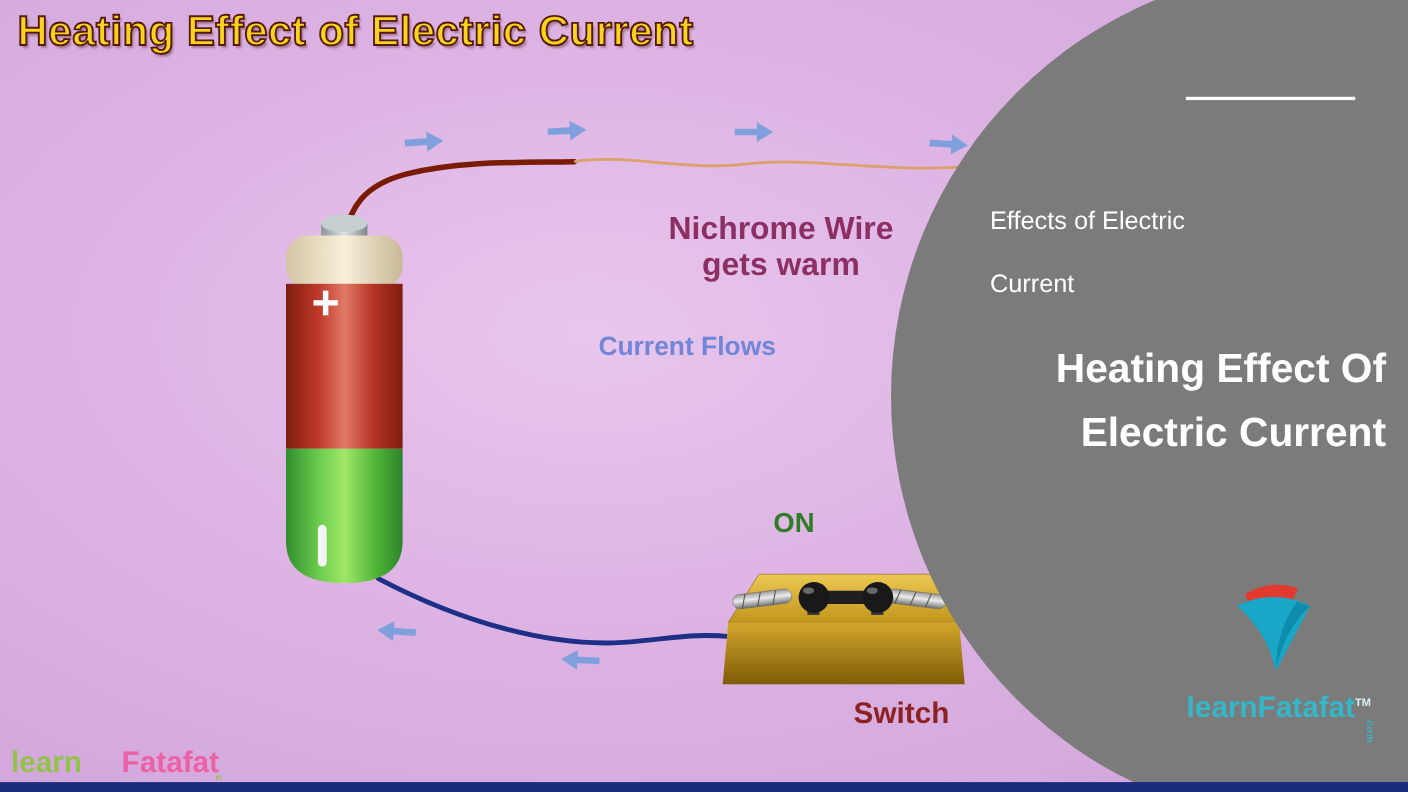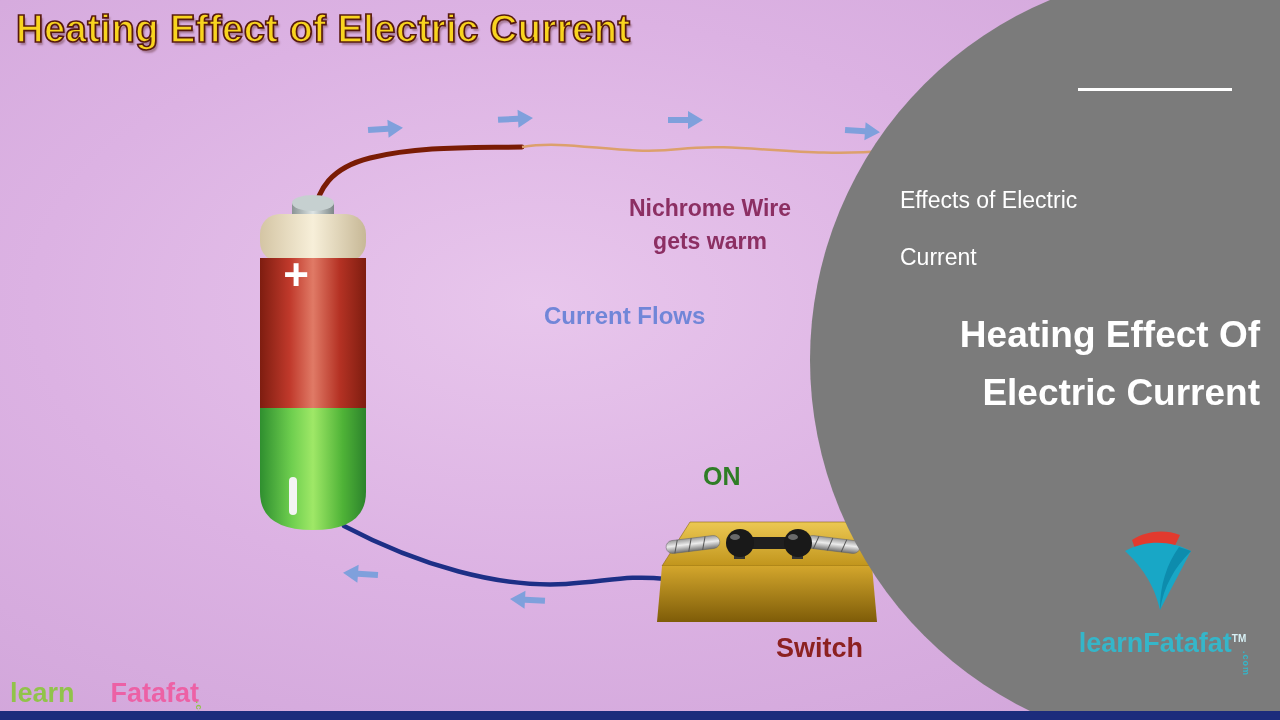--- a/index.html
+++ b/index.html
@@ -11,21 +11,21 @@
   .abs{position:absolute;}
   
   .slide-title{
     left:16px;top:8px;font-size:38px;font-weight:800;letter-spacing:.5px;
     color:#f8d41f;-webkit-text-stroke:1.7px #56190e;
     text-shadow:2px 3px 2px rgba(70,20,15,.35);
     white-space:nowrap;
   }
   
   .nichrome{left:590px;top:192px;width:240px;text-align:center;
-    color:#8c2f63;font-weight:700;font-size:23px;line-height:33px;}
+    color:#8c2f63;font-weight:700;font-size:29px;line-height:33px;}
   .current-flows{left:544px;top:302px;color:#7186d8;font-weight:700;font-size:24px;}
   .on-label{left:703px;top:462px;width:100px;text-align:left;
     color:#2f7d26;font-weight:700;font-size:25px;}
   .switch-label{left:673px;top:633px;width:190px;text-align:right;
     color:#8c2121;font-weight:700;font-size:27px;}
   .diagram-svg{left:0;top:0;width:1280px;height:720px;}
   
   .panel-circle{left:810px;top:-30px;width:780px;height:780px;border-radius:50%;background:#7b7b7b;}
   .subject{left:1060px;top:40px;width:190px;text-align:center;
     color:#f2c41d;font-size:31px;font-weight:700;}

